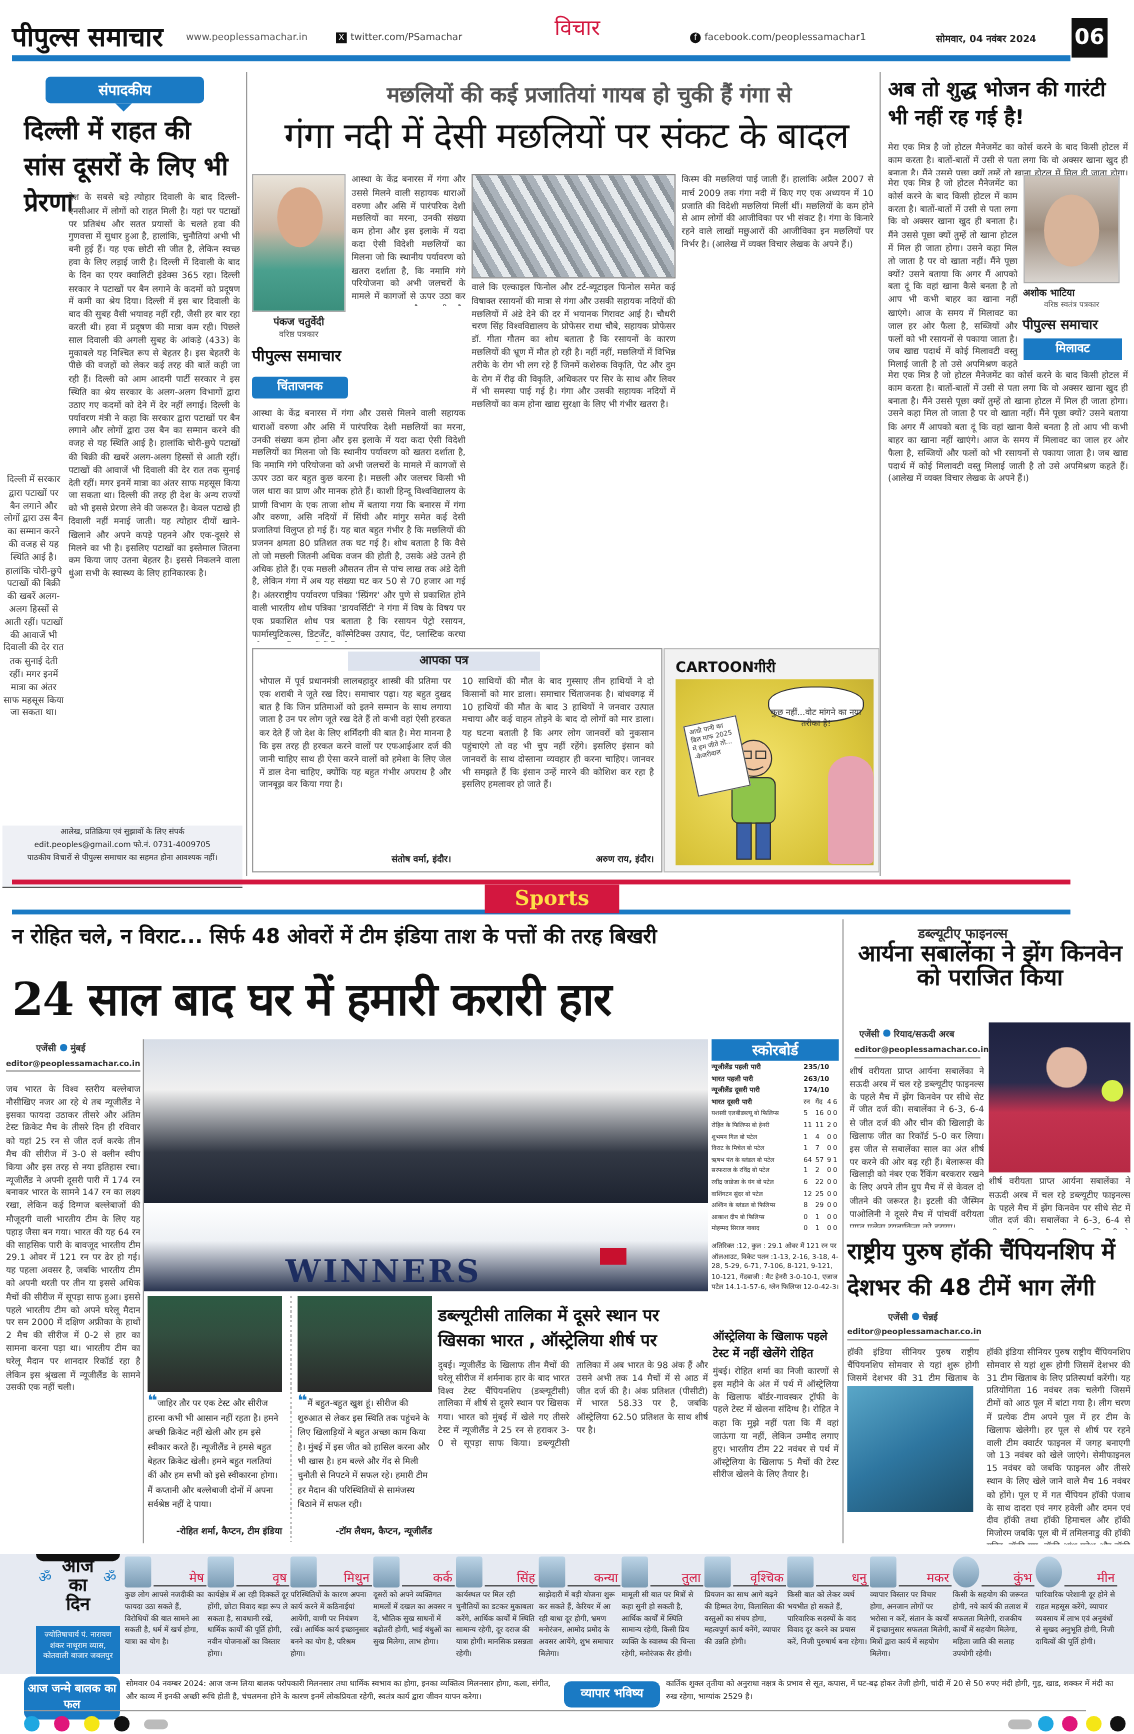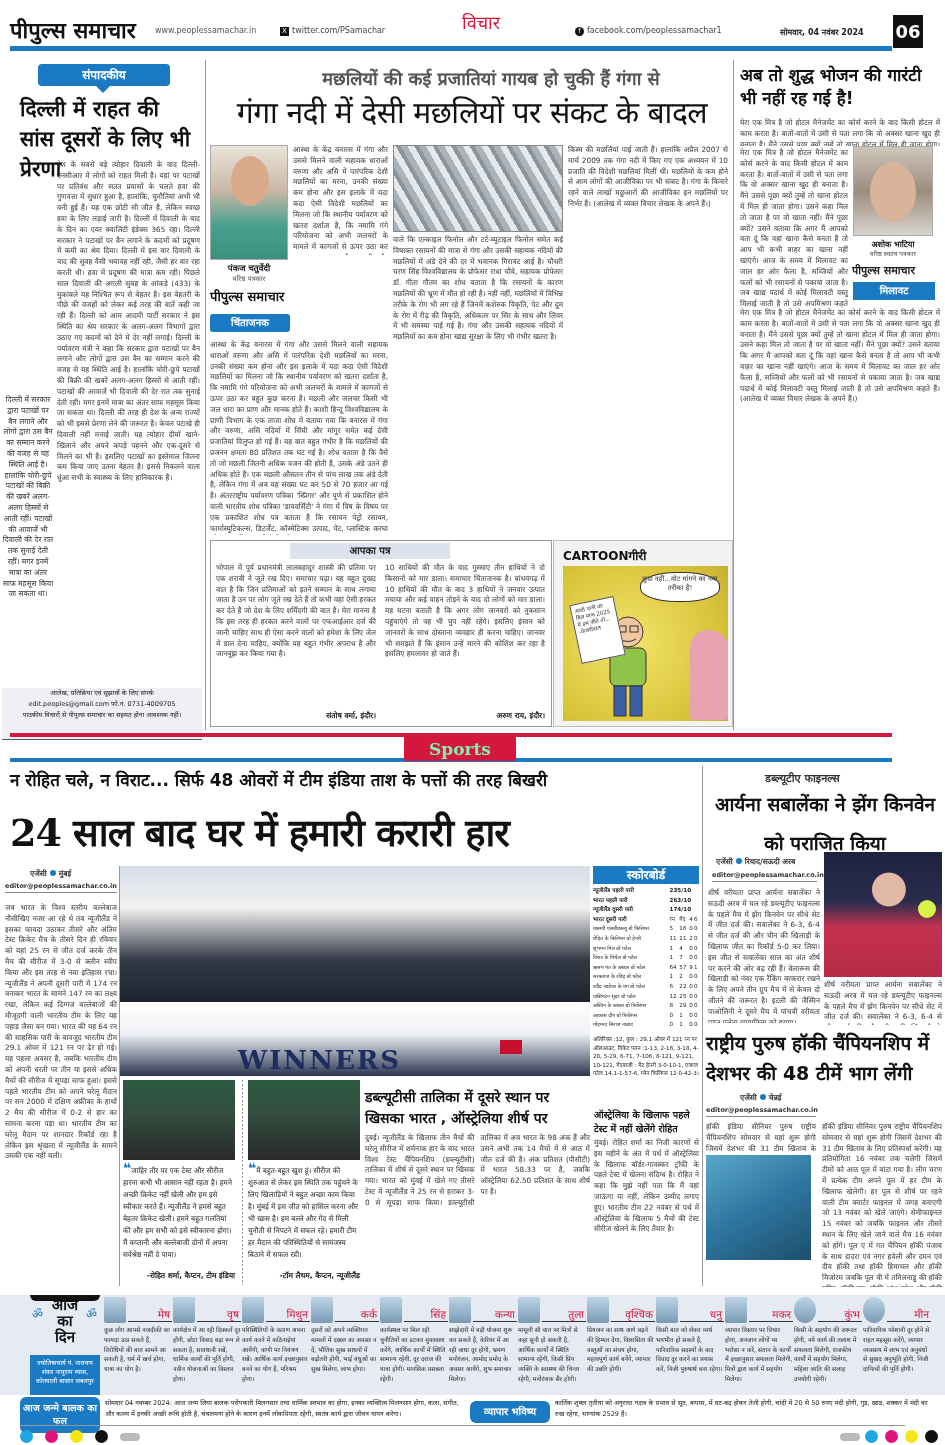--- a/index.html
+++ b/index.html
@@ -30,41 +30,41 @@
 .portrait{left:210px;top:145px;width:78px;height:115px;background:linear-gradient(180deg,#e9e3d9 0%,#c9b7a5 40%,#4aa08e 70%,#3b8f7d 100%);border:1px solid #aaa}
 .portrait .face{position:absolute;left:20px;top:10px;width:38px;height:50px;border-radius:50%;background:#d9a98a}
 .p-name{left:210px;top:262px;width:78px;font-size:8.5px;font-weight:bold;text-align:center}
 .p-role{left:210px;top:274px;width:78px;font-size:7px;color:#555;text-align:center}
 .brand-small{left:210px;top:287px;font-size:13px;font-weight:bold;font-family:"DejaVu Serif",serif;color:#111}
 .tag-blue{left:210px;top:314px;width:80px;height:18px;background:#1a7ac4;color:#fff;font-size:10px;font-weight:bold;text-align:center;line-height:18px;border-radius:3px}
 .fish-photo{left:393px;top:145px;width:170px;height:87px;background:repeating-linear-gradient(60deg,#aab2ba 0 6px,#e5e9ec 6px 12px,#8d959c 12px 16px);border:1px solid #888}
 .th-head{left:740px;top:64px;width:200px;font-size:17px;font-weight:bold;line-height:23px;color:#111}
 .ab-photo{left:853px;top:146px;width:80px;height:90px;background:linear-gradient(180deg,#cfc6bd,#9c8c7d 50%,#d9d4cf 100%);border:1px solid #aaa}
 .ab-photo .face{position:absolute;left:16px;top:15px;width:46px;height:60px;border-radius:50%;background:#d8b49a}
-.ab-name{left:853px;top:238px;width:80px;font-size:8px;font-weight:bold;text-align:center}
+.ab-name{left:834px;top:238px;width:80px;font-size:8px;font-weight:bold;text-align:center}
 .ab-role{left:853px;top:249px;width:80px;font-size:6.5px;color:#555;text-align:center}
 .brand-right{left:852px;top:262px;font-size:11px;font-weight:bold;font-family:"DejaVu Serif",serif}
 .tag-milavat{left:853px;top:282px;width:82px;height:18px;background:#1a7ac4;color:#fff;font-size:10px;font-weight:bold;text-align:center;line-height:18px}
 
 .letters-box{left:210px;top:540px;width:342px;height:187px;border:1px solid #999}
 .letters-title{left:290px;top:543px;width:160px;height:16px;background:#dde3ee;font-size:10px;font-weight:bold;text-align:center;line-height:16px}
 .cartoon-box{left:553px;top:540px;width:180px;height:187px;border:1px solid #bbb;background:#f2f2f2}
 .cartoon-title{left:563px;top:547px;font-size:12px;font-weight:bold;color:#111}
 .cartoon-art{left:563px;top:566px;width:165px;height:155px;background:radial-gradient(circle at 40% 50%,#f4e46b,#d9c43a 70%,#c6b032)}
 .cartoon-man{left:598px;top:612px;width:60px;height:105px}
-.speech{left:640px;top:572px;width:80px;height:30px;background:#fff;border:1px solid #333;border-radius:45%;font-size:7px;text-align:center;padding-top:1px;color:#333}
+.speech{left:640px;top:572px;width:80px;height:30px;background:#fff;border:1px solid #333;border-radius:45%;font-size:7px;text-align:center;padding-top:16px;color:#333}
 .paper{left:575px;top:600px;width:45px;height:60px;background:#fff;border:1px solid #555;transform:rotate(-12deg);font-size:5.5px;line-height:7px;padding:3px;color:#333}
 
 .redline{left:10px;top:733px;width:882px;height:4px;background:#d3173f}
-.sports-tag{left:404px;top:737px;width:112px;height:24px;background:#d3173f;color:#86efac;font-family:"DejaVu Serif",serif;font-size:17px;font-weight:bold;text-align:center;line-height:24px}
+.sports-tag{left:404px;top:737px;width:112px;height:24px;background:#d3173f;color:#fde047;font-family:"DejaVu Serif",serif;font-size:17px;font-weight:bold;text-align:center;line-height:24px}
 .blueline2{left:10px;top:758px;width:882px;height:4px;background:#1a7ac4}
 .sp-sub{left:10px;top:768px;width:680px;font-size:17px;font-weight:bold;color:#111}
 .sp-head{left:10px;top:805px;width:680px;font-size:38px;font-weight:bold;color:#111;font-family:"DejaVu Serif",serif;letter-spacing:-1px}
 .wta-kicker{left:765px;top:770px;font-size:11px;font-weight:bold;color:#333}
-.wta-head{left:705px;top:785px;width:240px;font-size:19px;font-weight:bold;line-height:39px;color:#111;text-align:center}
+.wta-head{left:705px;top:785px;width:240px;font-size:19px;font-weight:bold;line-height:20px;color:#111;text-align:center}
 .byline{font-size:7.5px;font-weight:bold;color:#333}
 .byline .dot{display:inline-block;width:6px;height:6px;border-radius:50%;background:#1a7ac4;margin:0 3px}
 .email{font-size:6.5px;font-weight:bold;color:#333;border-bottom:1px solid #888;padding-bottom:2px}
 .team-photo{left:120px;top:866px;width:470px;height:210px;background:linear-gradient(180deg,#d7dde7 0%,#f0f0f0 20%,#323844 45%,#1d2330 65%,#ffffff 65%,#eef1f5 80%,#2a3550 100%)}
 .winners{left:238px;top:1045px;font-size:26px;font-weight:bold;color:#1d2d60;letter-spacing:2px;font-family:"DejaVu Serif",serif}
 .sb-title{left:593px;top:866px;width:106px;height:18px;background:#1a7ac4;color:#fff;font-size:12px;font-weight:bold;text-align:center;line-height:18px}
 .sb-table{left:593px;top:886px;width:106px;font-size:5.6px;line-height:9.6px;color:#222}
 .sb-table table{border-collapse:collapse;width:100%}
 .sb-table td{padding:0;white-space:nowrap}
 .sb-extra{left:593px;top:1035px;width:106px;font-size:5.6px;line-height:8.5px;color:#222}

